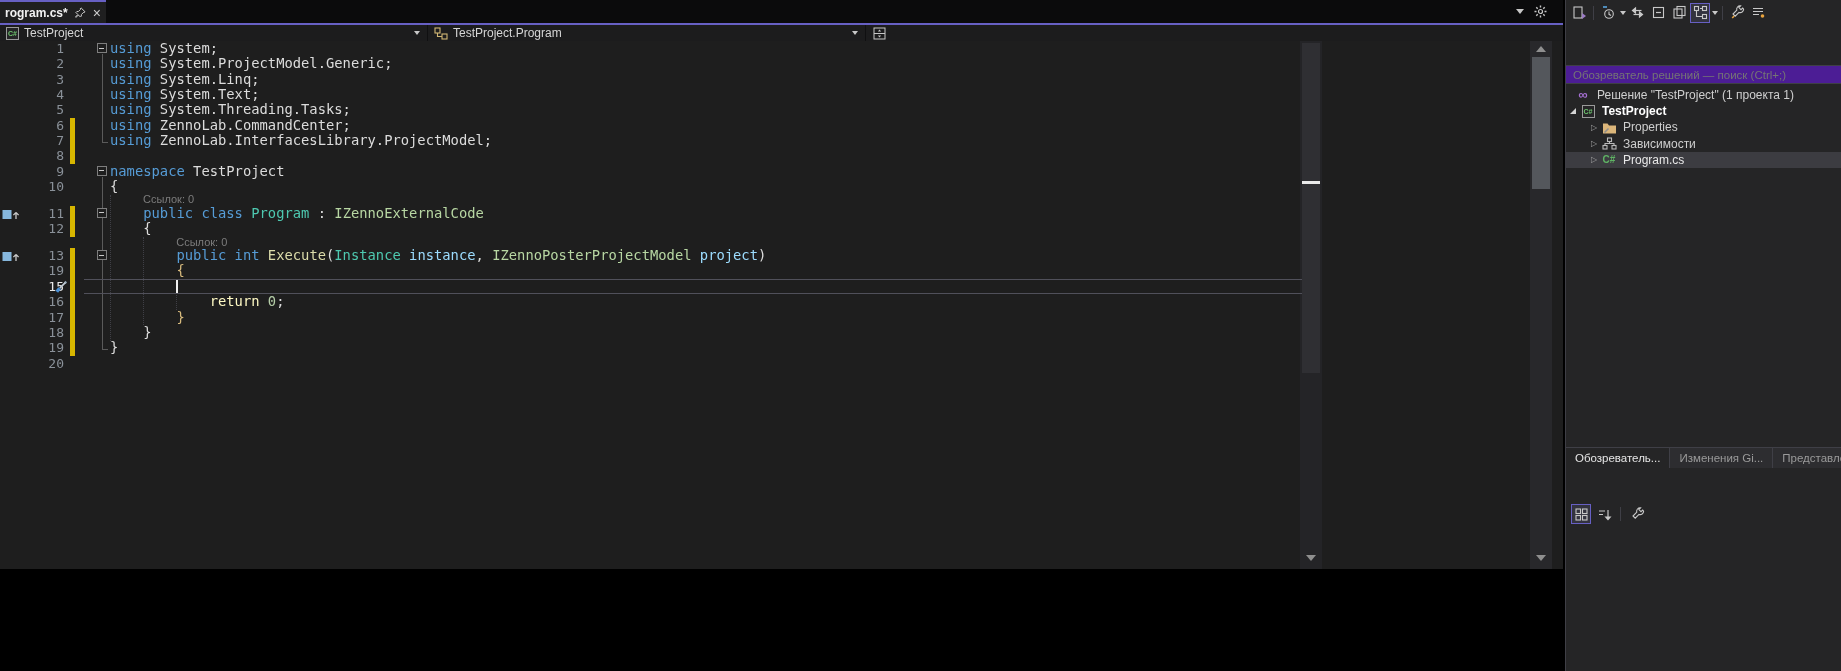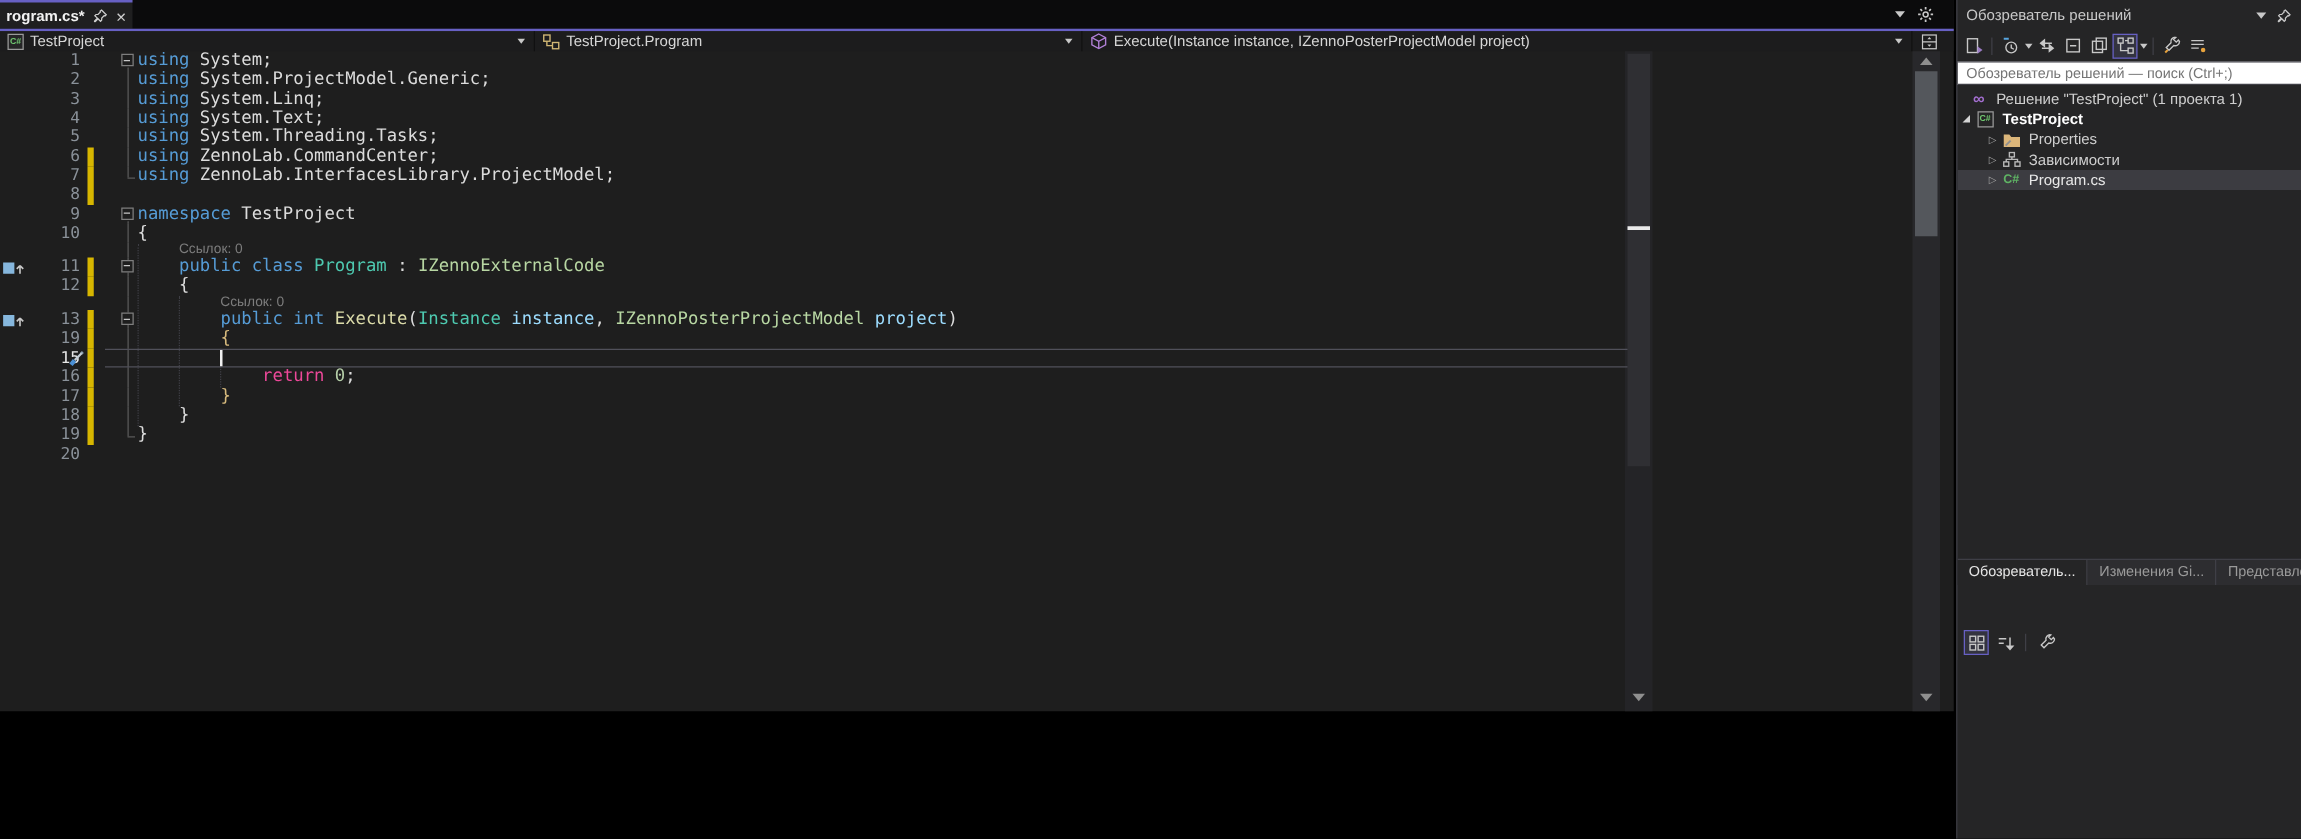--- a/index.html
+++ b/index.html
@@ -40,21 +40,21 @@
   .vl.full{top:0;bottom:0;}
   .vl.bot{top:13px;bottom:0;}
   .vl.half{top:0;height:9px;}
   .hl{position:absolute;left:6.5px;top:9px;width:6px;height:1px;background:#5a5a5a;}
   .fbox{position:absolute;left:1.5px;top:2px;width:10px;height:10px;box-sizing:border-box;
     border:1px solid #7e7e7e;background:#1e1e1e;z-index:2;cursor:pointer;}
   .fminus{position:absolute;left:1.5px;right:1.5px;top:3.5px;height:1px;background:#c8c8c8;}
   .c-code{margin-left:1px;white-space:pre;color:#dcdcdc;}
   .c-lens{margin-left:1px;font-family:"Liberation Sans",sans-serif;font-size:11px;
     line-height:11.5px;color:#7c7c7c;white-space:pre;}
-  .tk-k{color:#569cd6;}.tk-c{color:#ec4899;}.tk-t{color:#4ec9b0;}.tk-i{color:#b8d7a3;}
+  .tk-k{color:#569cd6;}.tk-c{color:#fef9c3;}.tk-t{color:#4ec9b0;}.tk-i{color:#b8d7a3;}
   .tk-m{color:#dcdcaa;}.tk-pr{color:#9cdcfe;}.tk-num{color:#b5cea8;}.tk-p{color:#dcdcdc;}.tk-g{color:#d7ba7d;}
   .curbox{position:absolute;left:84px;width:1218px;top:0;bottom:0;box-sizing:border-box;
     border-top:1px solid #50505a;border-bottom:1px solid #50505a;pointer-events:none;z-index:3;}
   .caret{position:absolute;left:176px;top:1px;width:1.5px;height:13px;background:#f0f0f0;z-index:4;}
   .screw{position:absolute;left:55px;top:0;z-index:4;cursor:pointer;}
   
   .sb{position:absolute;top:41px;width:22px;height:528px;}
   .sba{left:1300px;background:#242427;}
   .sbb{left:1530px;background:#28282b;}
   .sb .thumb{position:absolute;left:2px;right:2px;}
@@ -69,22 +69,22 @@
     border-left:1px solid #3f3f46;box-sizing:border-box;overflow:hidden;}
   .p-header{height:24px;display:flex;align-items:center;padding:0 8px 0 7px;}
   .p-title{color:#c7c7c7;font-size:12px;white-space:nowrap;}
   .p-hicons{margin-left:auto;display:flex;gap:9px;align-items:center;}
   .p-toolbar{height:25px;display:flex;align-items:center;padding:0 3px;gap:1px;}
   .tbtn{width:20px;height:20px;display:flex;align-items:center;justify-content:center;cursor:pointer;position:relative;}
   .tbtn.active{border:1px solid #6760c4;background:#33333f;box-sizing:border-box;}
   .tsep{width:1px;height:14px;background:#3f3f46;margin:0 3px;}
   .tchev{width:0;height:0;border-left:3px solid transparent;border-right:3px solid transparent;
     border-top:4px solid #c8c8c8;margin-left:1px;}
-  .p-search{height:17px;background:#ffffff;border-top:1px solid #3f3f46;border-bottom:1px solid #3f3f46;
-    display:flex;align-items:center;}
+  .p-search{height:17px;background:#4c1d95;border-top:1px solid #3f3f46;border-bottom:1px solid #3f3f46;
+    display:flex;align-items:center;margin-top:40px;}
   .p-search input{width:100%;background:transparent;border:none;outline:none;color:#8f8f8f;
     font-size:11.5px;padding-left:7px;font-family:"Liberation Sans",sans-serif;}
   .p-tree{padding-top:3px;}
   .trow{height:16.2px;display:flex;align-items:center;font-size:12px;color:#cfcfcf;cursor:pointer;white-space:nowrap;}
   .trow.sel{background:#3c3c41;color:#e8e8e8;}
   .trow .lbl{margin-left:5px;}
   .trow.bold .lbl{font-weight:bold;color:#fff;}
   .exp{width:12px;display:flex;align-items:center;justify-content:center;flex:none;}
   .exp .open-tri{width:0;height:0;border-left:6px solid transparent;border-bottom:6px solid #d4d4d4;}
   .exp .closed-tri{color:#9f9f9f;font-size:8px;}
@@ -146,32 +146,20 @@
               <g fill="none" stroke="#d1b774" stroke-width="1.1">
                 <rect x="1" y="1" width="5" height="5"></rect>
                 <rect x="8" y="7" width="5" height="5"></rect>
                 <path d="M3.5 6v3.5h4.5"></path>
               </g>
             </svg>
         </span>
         <span class="lbl">TestProject.Program</span>
         <span class="chev"></span>
       </div>
-      <div class="combo c3">
-        <span>
-          <svg width="14" height="14" viewBox="0 0 14 14">
-              <g fill="none" stroke="#b180d7" stroke-width="1.1">
-                <path d="M7 1.2L12.5 4.1v5.8L7 12.8 1.5 9.9V4.1z"></path>
-                <path d="M1.5 4.1L7 7l5.5-2.9M7 7v5.8"></path>
-              </g>
-            </svg>
-        </span>
-        <span class="lbl">Execute(Instance instance, IZennoPosterProjectModel project)</span>
-        <span class="chev"></span>
-      </div>
       <div class="splitbtn">
         <svg width="13" height="13" viewBox="0 0 13 13">
             <rect x="1" y="1" width="11" height="11" fill="none" stroke="#c8c8c8" stroke-width="1"></rect>
             <path d="M1 6.5h11" stroke="#c8c8c8" stroke-width="1"></path>
             <path d="M6.5 2.6l1.6 1.8H4.9zM6.5 10.4L4.9 8.6h3.2z" fill="#c8c8c8"></path>
           </svg>
       </div>
     </div>
 
     <div class="codearea">
@@ -413,31 +401,20 @@
       <div class="s-arr down"></div>
     </div>
     <div class="sb sbb">
       <div class="s-arr up"></div>
       <div class="thumb"></div>
       <div class="s-arr down"></div>
     </div>
   </div>
 
   <div class="panel">
-    <div class="p-header">
-      <span class="p-title">Обозреватель решений</span>
-      <span class="p-hicons">
-        <span class="chev"></span>
-        <span>
-          <svg width="11" height="11" viewBox="0 0 11 11">
-              <path d="M6.2 1l3.8 3.8-1 1-.6-.3-2 2-.1 1.6-.9.9-2-2L1 10.4l-.5-.5 2.4-2.4-2-2 .9-.9 1.6-.1 2-2-.3-.6z" fill="none" stroke="#c8c8c8" stroke-width="1"></path>
-            </svg>
-        </span>
-      </span>
-    </div>
     <div class="p-toolbar">
       <span class="tbtn">
         <svg width="15" height="15" viewBox="0 0 15 15">
             <rect x="2" y="2" width="8" height="11" fill="none" stroke="#c8c8c8" stroke-width="1.1"></rect>
             <path d="M10 8l4 3-4 3z" fill="#9b7cc4"></path>
           </svg>
       </span>
       <span class="tsep"></span>
       <span class="tbtn">
         <svg width="15" height="15" viewBox="0 0 15 15">

